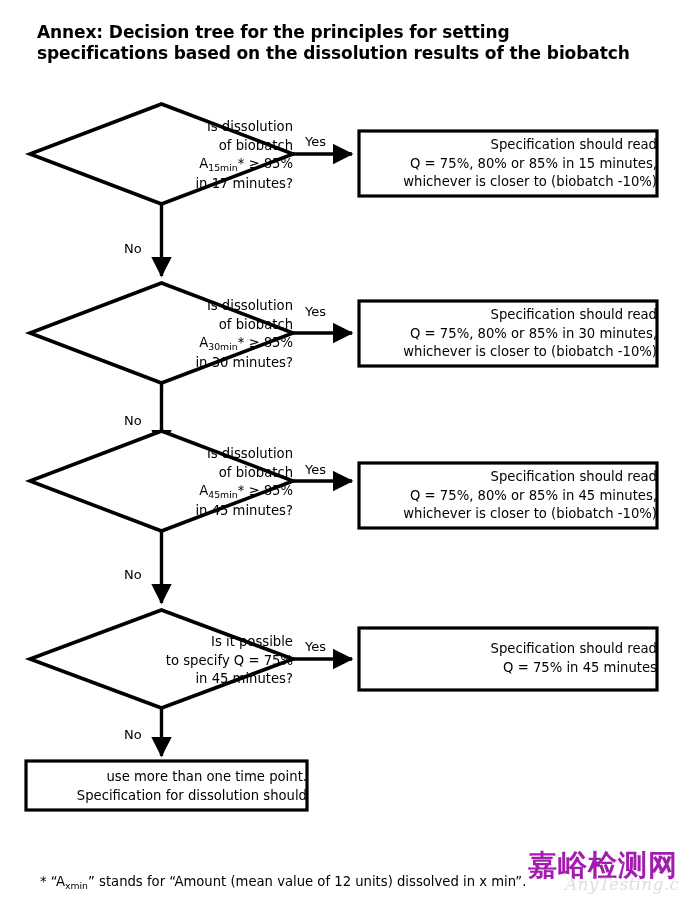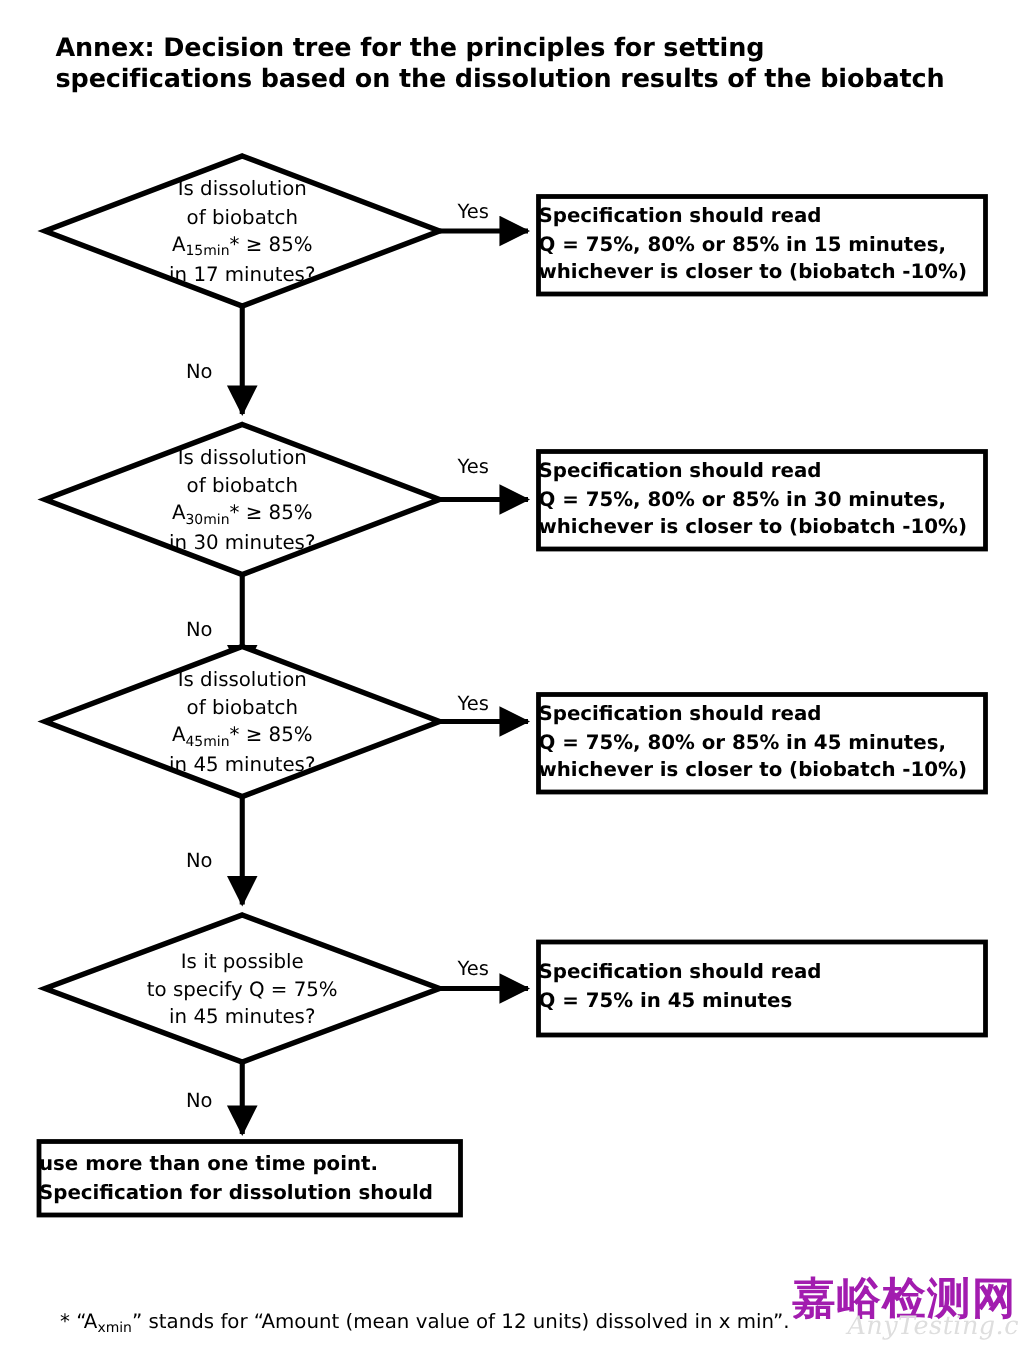--- a/index.html
+++ b/index.html
@@ -42,32 +42,31 @@
     position: absolute;
     left: 0; top: 0;
     width: 680px;
     height: 911px;
     pointer-events: none;
   }
 
   
   .diamond-text {
     position: absolute;
-    text-align: center;
+    text-align: right;
     font-size: 13.2px;
     line-height: 18.5px;
     white-space: nowrap;
   }
   .box-text {
     position: absolute;
-    text-align: left;
+    text-align: right;
     font-size: 13.2px;
     line-height: 18.5px;
     white-space: nowrap;
-    font-weight: bold;
   }
   .edge-label {
     position: absolute;
     font-size: 13px;
     line-height: 15px;
     white-space: nowrap;
   }
   .sub {
     font-size: 9.3px;
     vertical-align: baseline;

